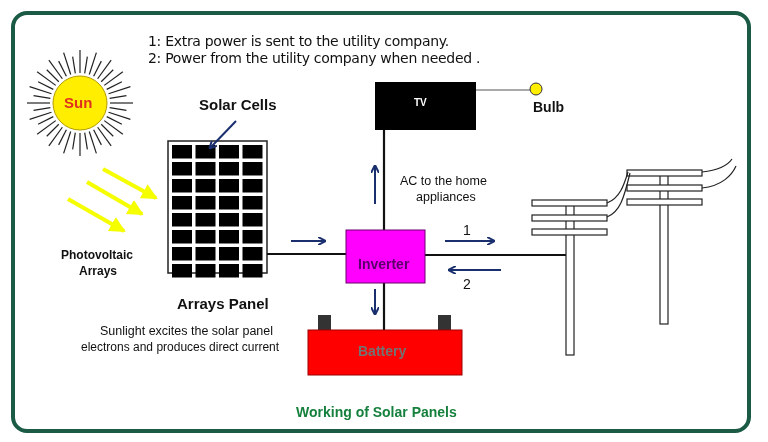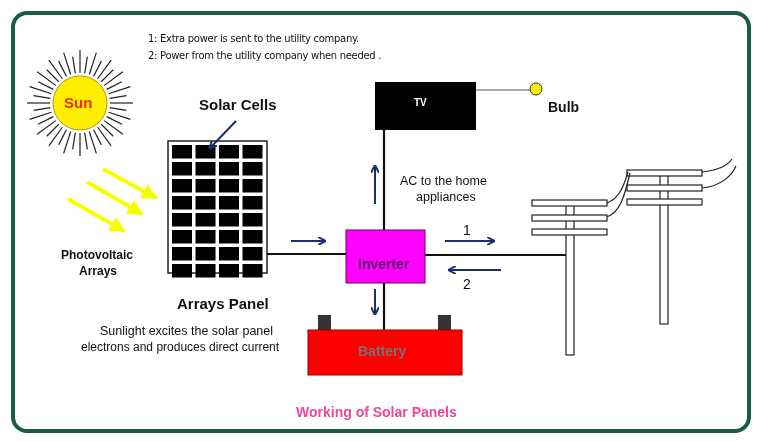--- a/index.html
+++ b/index.html
@@ -3,21 +3,21 @@
 <meta charset="utf-8">
 <style>
   html, body { margin: 0; padding: 0; background: #ffffff; }
   body { width: 768px; height: 442px; position: relative; overflow: hidden; font-family: "Liberation Sans", sans-serif; }
   #frame {
     position: absolute; left: 11px; top: 11px; width: 740px; height: 422px;
     border: 4px solid #1b5a45; border-radius: 16px; box-sizing: border-box;
   }
   svg#diagram { position: absolute; left: 0; top: 0; }
   .t { position: absolute; white-space: nowrap; color: #111; }
-  .note { font-size: 10px; font-family: "DejaVu Sans", sans-serif; letter-spacing: -0.3px; }
+  .note { font-size: 14px; font-family: "DejaVu Sans", sans-serif; letter-spacing: -0.3px; }
   .bold { font-weight: bold; }
 </style>
 </head>
 <body>
 
 <div id="frame"></div>
 
 <svg id="diagram" width="768" height="442" viewBox="0 0 768 442">
   <defs>
     <marker id="ah" markerWidth="8" markerHeight="8" refX="7" refY="4" orient="auto" markerUnits="userSpaceOnUse">
@@ -171,23 +171,23 @@
 
 <div class="t bold" style="left:64px;top:94px;font-size:15px;color:#e0301e;">Sun</div>
 <div class="t bold" style="left:199px;top:96px;font-size:15px;">Solar Cells</div>
 <div class="t bold" style="left:61px;top:248px;font-size:12px;">Photovoltaic</div>
 <div class="t bold" style="left:79px;top:264px;font-size:12px;">Arrays</div>
 <div class="t bold" style="left:177px;top:295px;font-size:15px;">Arrays Panel</div>
 <div class="t" style="left:100px;top:324px;font-size:12.5px;">Sunlight excites the solar panel</div>
 <div class="t" style="left:81px;top:340px;font-size:12px;">electrons and produces direct current</div>
 
 <div class="t bold" style="left:414px;top:97px;font-size:10px;color:#fff;">TV</div>
-<div class="t bold" style="left:548px;top:99px;font-size:14px;text-align:center;">Bulb</div>
+<div class="t bold" style="left:533px;top:99px;font-size:14px;text-align:center;">Bulb</div>
 <div class="t" style="left:400px;top:174px;font-size:12.5px;">AC to the home</div>
 <div class="t" style="left:416px;top:190px;font-size:12.5px;">appliances</div>
 
 <div class="t bold" style="left:358px;top:248px;font-size:14px;color:#5a006a;margin-top:8px;">Inverter</div>
 <div class="t bold" style="left:358px;top:343px;font-size:14px;color:#737373;">Battery</div>
 
 <div class="t" style="left:463px;top:222px;font-size:14px;">1</div>
 <div class="t" style="left:463px;top:276px;font-size:14px;">2</div>
 
-<div class="t bold" style="left:296px;top:404px;font-size:14px;color:#ec4899;">Working of Solar Panels</div>
+<div class="t bold" style="left:296px;top:404px;font-size:14px;color:#15803d;">Working of Solar Panels</div>
 
 </body></html>

